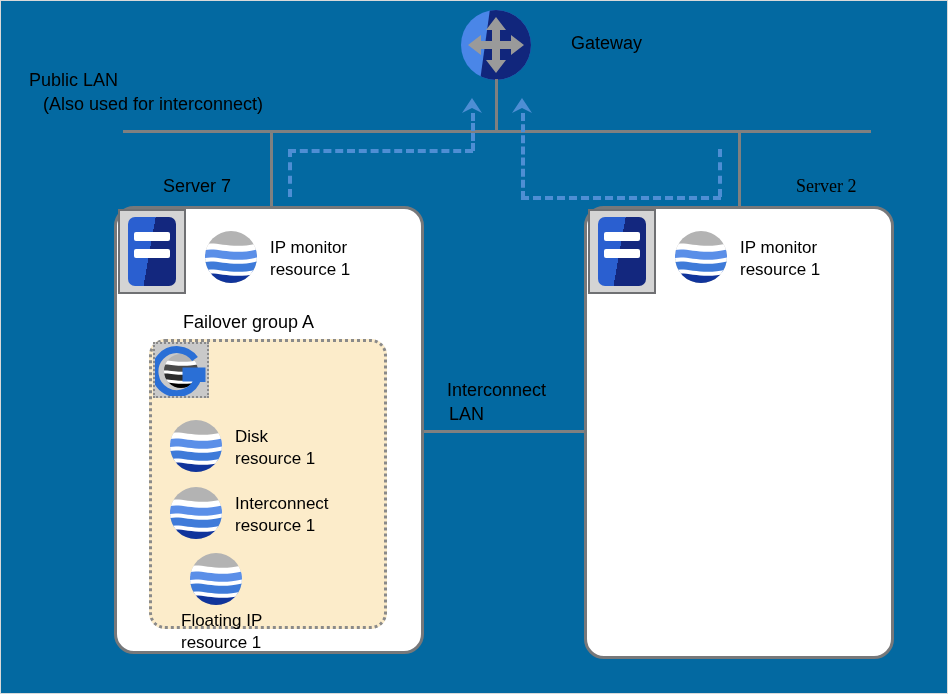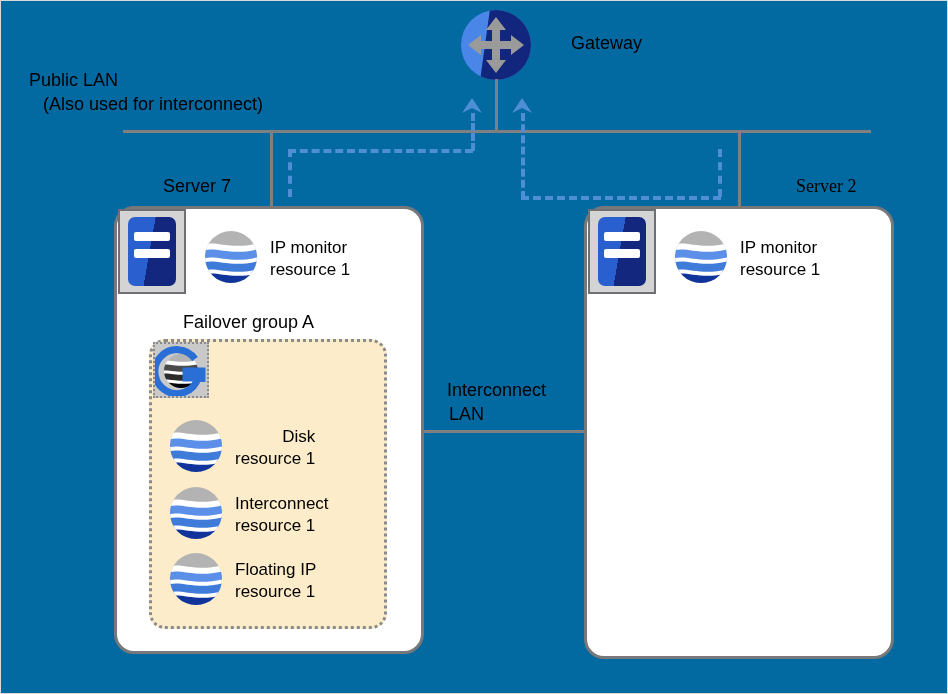--- a/index.html
+++ b/index.html
@@ -153,21 +153,21 @@
         <path d="M4,22 C13,17 22,26 50,19 L50,25 C22,32 13,24 4,28 Z" fill="#4a4a4a"></path>
         <path d="M4,28 C13,23 22,32 50,25 L50,29 C22,36 13,28 4,32 Z" fill="#ffffff"></path>
         <path d="M4,31 C13,26 22,35 50,28 L50,34 C22,41 13,33 4,37 Z" fill="#2b2b2b"></path>
         <path d="M4,37 C13,32 22,41 50,34 L50,38 C22,45 13,37 4,41 Z" fill="#ffffff"></path>
         <path d="M4,40 C13,35 22,44 50,37 L50,52 L4,52 Z" fill="#000000"></path>
       </g>
       <path d="M40,15 A22,22 0 1 0 43,34 L31,34 L31,27 L47,27 L47,38" fill="none" stroke="#2a6fd6" stroke-width="7"></path>
     </svg>
   </div>
 
-  <div class="res" style="left:168px;top:418px;text-align:right;">
+  <div class="res" style="left:168px;top:418px;">
     <span class="sph">
       <svg width="54" height="54" viewBox="0 0 54 54">
         <defs>
             <clipPath id="s1b">
               <circle cx="27" cy="27" r="26"></circle>
             </clipPath>
           </defs>
         <g clip-path="url(#s1b)">
           <rect x="0" y="0" width="54" height="54" fill="#b3b3b3"></rect>
           <path d="M-4,16 C10,8 26,22 58,12 L58,22 C26,32 10,18 -4,26 Z" fill="#ffffff"></path>
@@ -197,21 +197,21 @@
           <path d="M-4,30 C10,22 26,36 58,26 L58,32 C26,42 10,28 -4,36 Z" fill="#ffffff"></path>
           <path d="M-4,34 C10,26 26,40 58,30 L58,40 C26,50 10,36 -4,44 Z" fill="#3f7bd9"></path>
           <path d="M-4,42 C10,34 26,48 58,38 L58,44 C26,54 10,40 -4,48 Z" fill="#ffffff"></path>
           <path d="M-4,46 C10,38 26,52 58,42 L58,58 L-4,58 Z" fill="#10349b"></path>
         </g>
       </svg>
     </span>
     <span class="txt"><span>Interconnect</span><br><span>resource 1</span></span>
   </div>
 
-  <div class="res" style="left:168px;top:551px;">
+  <div class="res" style="left:168px;top:551px;flex-direction:column;">
     <span class="sph">
       <svg width="54" height="54" viewBox="0 0 54 54">
         <defs>
             <clipPath id="s1d">
               <circle cx="27" cy="27" r="26"></circle>
             </clipPath>
           </defs>
         <g clip-path="url(#s1d)">
           <rect x="0" y="0" width="54" height="54" fill="#b3b3b3"></rect>
           <path d="M-4,16 C10,8 26,22 58,12 L58,22 C26,32 10,18 -4,26 Z" fill="#ffffff"></path>

